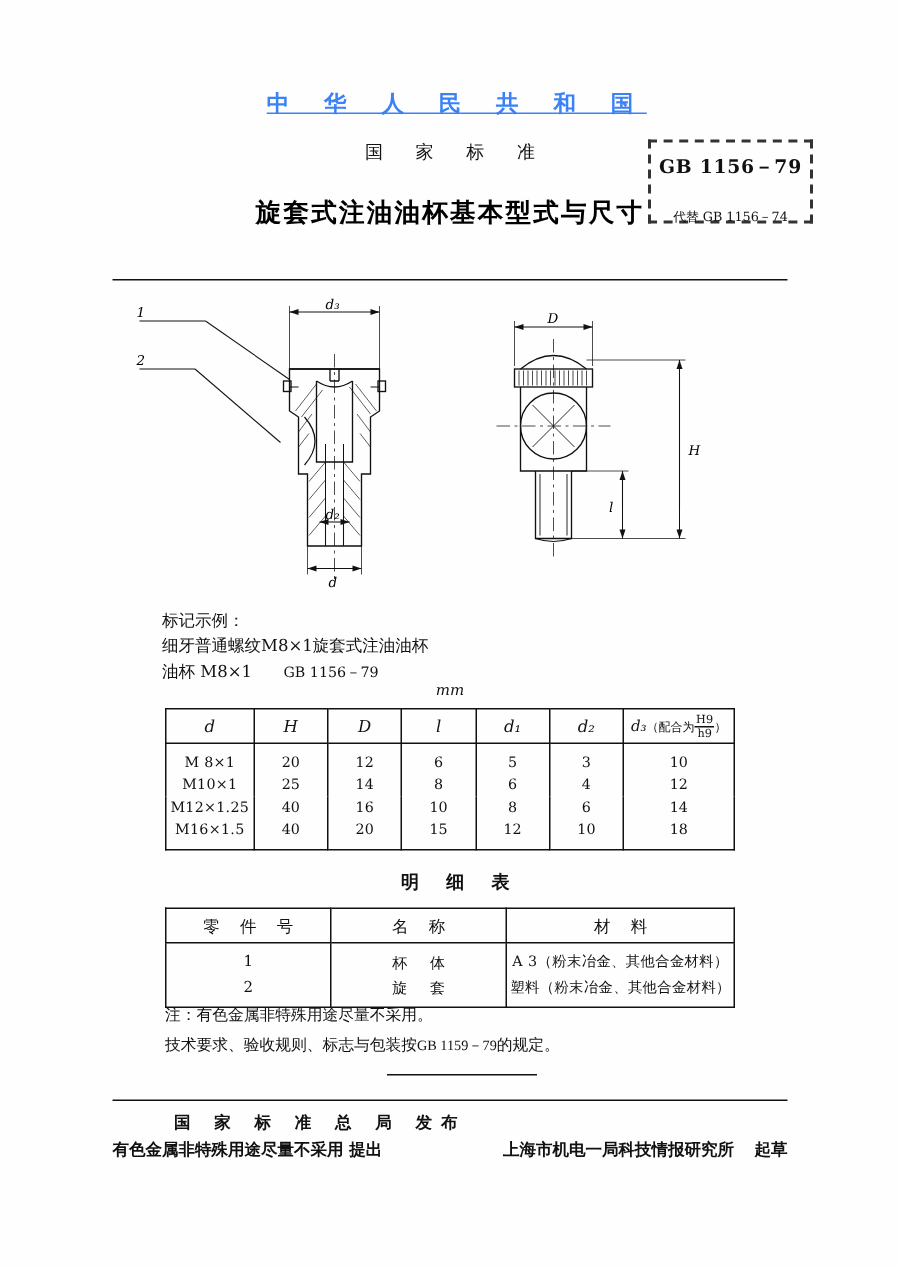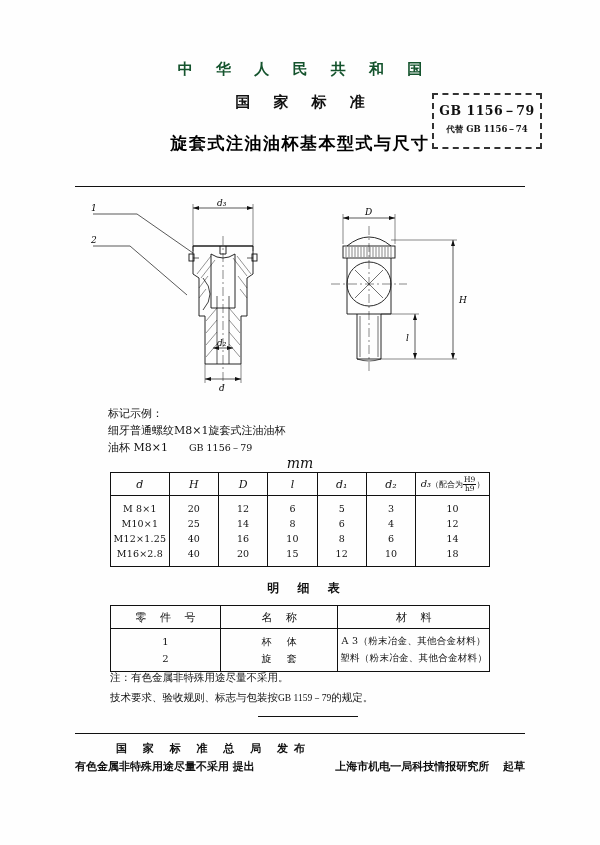--- a/index.html
+++ b/index.html
@@ -30,26 +30,27 @@
     left: 0; top: 60px;
     width: 600px;
     text-align: center;
   }
   .nation-line {
     font-size: 15px;
     letter-spacing: 9px;
     font-weight: 700;
     padding-left: 9px;
     margin-bottom: 14px;
-    color: #14532d;
+    color: #3b82f6;
+    text-decoration: underline;
   }
   .std-line {
-    font-size: 15px;
+    font-size: 12px;
     letter-spacing: 9px;
-    font-weight: 700;
+    font-weight: 400;
     padding-left: 9px;
     margin-bottom: 20px;
     color: #111;
   }
   .doc-title {
     font-size: 17px;
     letter-spacing: 1.5px;
     font-weight: 700;
     color: #000;
   }
@@ -67,23 +68,22 @@
     padding-top: 8px;
   }
   .std-box .num {
     font-size: 12.5px;
     font-weight: 700;
     letter-spacing: 0.5px;
     white-space: nowrap;
   }
   .std-box .replaces {
     font-size: 8.5px;
-    margin-top: 4px;
+    margin-top: 19px;
     white-space: nowrap;
-    font-weight: bold;
   }
 
   
   .rule {
     position: absolute;
     left: 75px;
     width: 450px;
     border-top: 1.6px solid #111;
   }
   .rule-top { top: 186px; }
@@ -110,21 +110,21 @@
   .marking .mrow { white-space: nowrap; }
   .marking .small { font-size: 9.5px; }
 
   
   .unit-label {
     position: absolute;
     left: 0;
     top: 455px;
     width: 600px;
     text-align: center;
-    font-size: 14px;
+    font-size: 10px;
     font-style: italic;
   }
 
   
   table.dim, table.parts {
     position: absolute;
     border-collapse: collapse;
     font-size: 10px;
   }
   table.dim {
@@ -458,21 +458,21 @@
       <tr>
         <td>M12×1.25</td>
         <td>40</td>
         <td>16</td>
         <td>10</td>
         <td>8</td>
         <td>6</td>
         <td>14</td>
       </tr>
       <tr>
-        <td>M16×2.8</td>
+        <td>M16×1.5</td>
         <td>40</td>
         <td>20</td>
         <td>15</td>
         <td>12</td>
         <td>10</td>
         <td>18</td>
       </tr>
     </tbody>
   </table>
 

